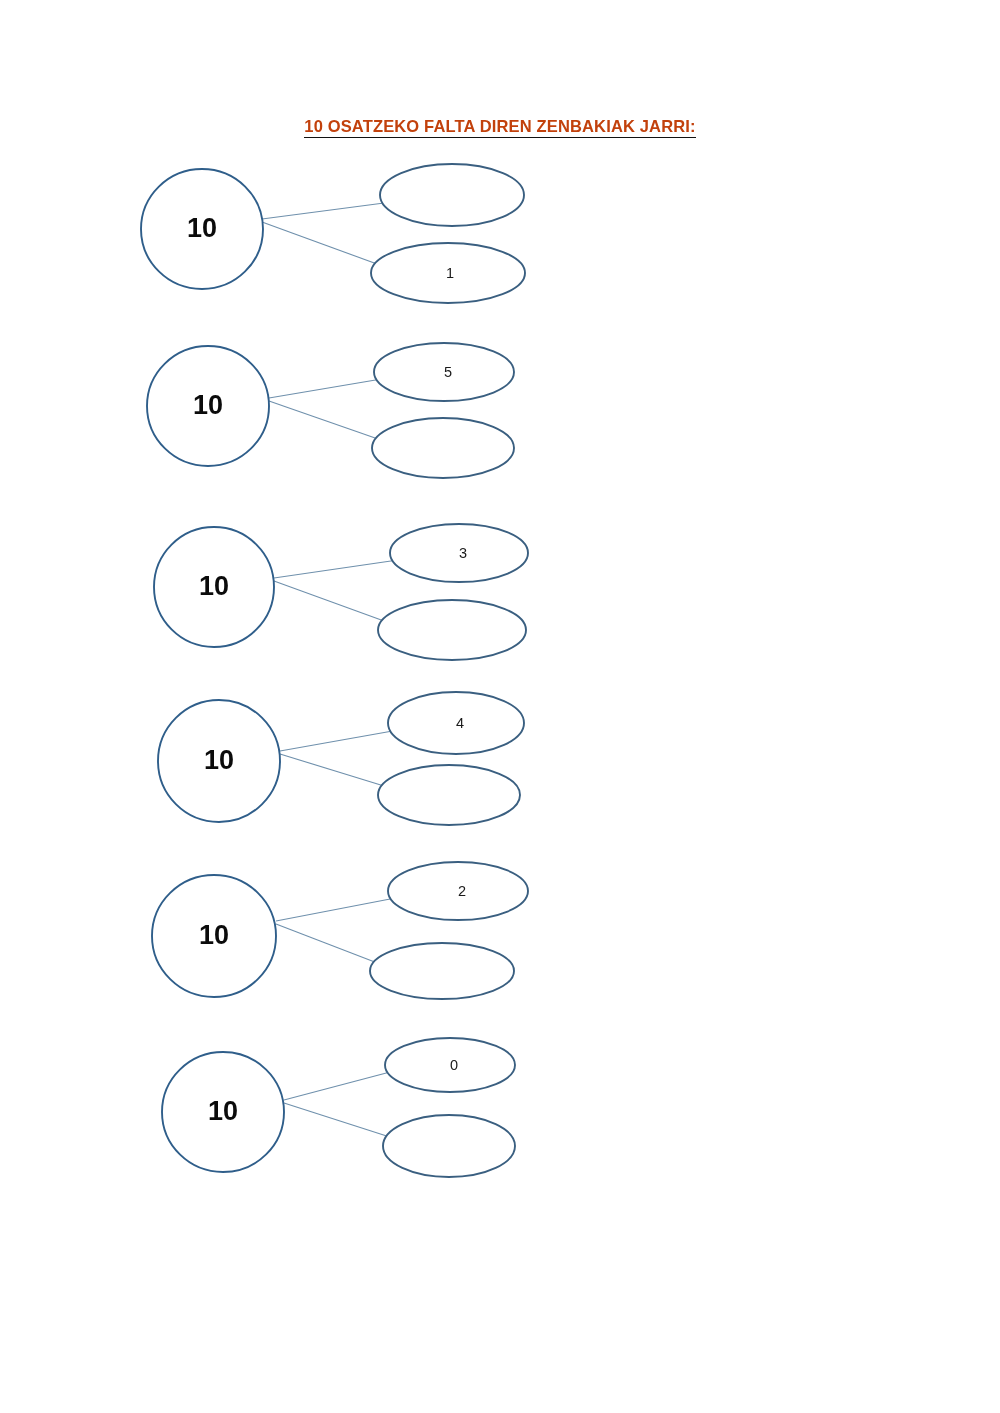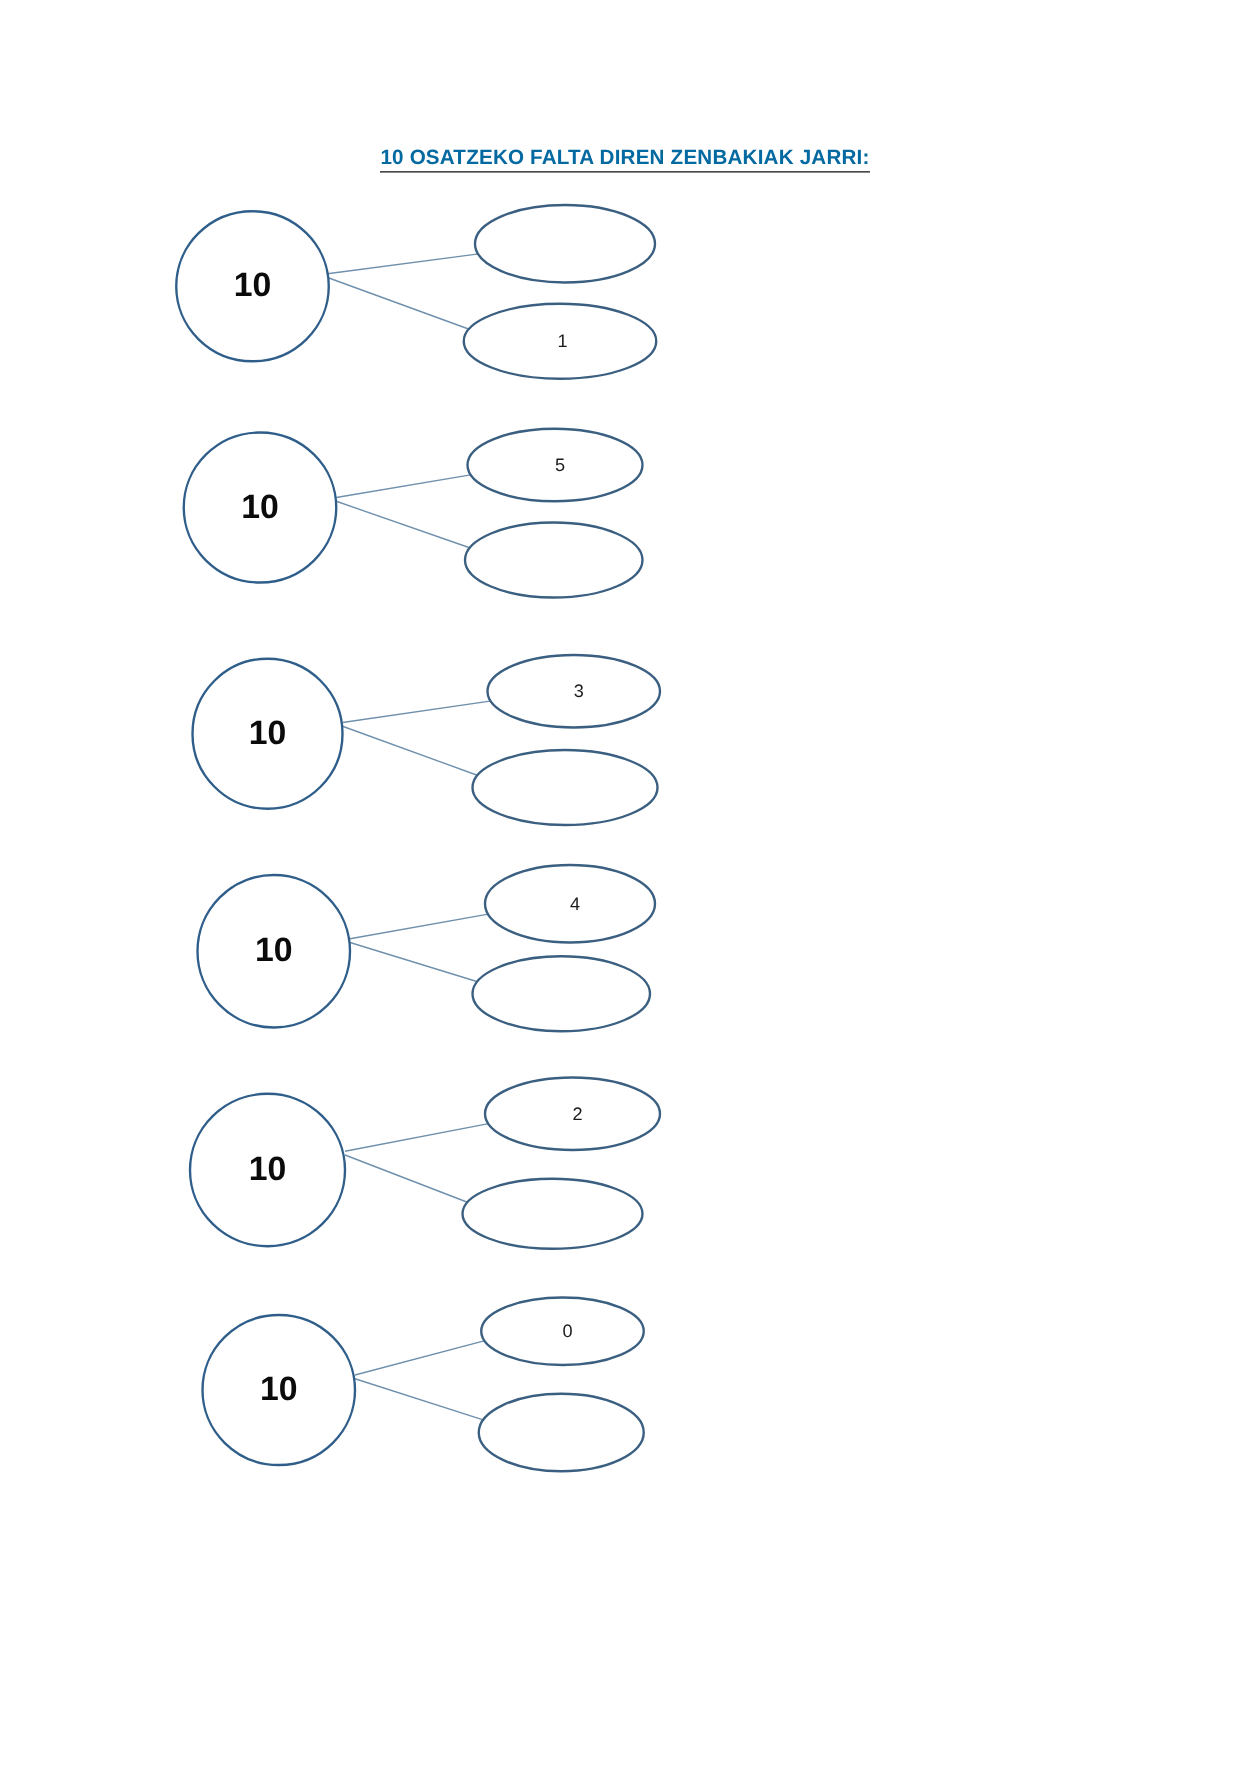--- a/index.html
+++ b/index.html
@@ -21,21 +21,21 @@
   
   #worksheet-title {
     position: absolute;
     left: 0;
     top: 117px;
     width: 1000px;
     text-align: center;
     font-size: 16.5px;
     font-weight: bold;
     letter-spacing: 0.15px;
-    color: #0369a1;
+    color: #c2410c;
     white-space: nowrap;
   }
   #worksheet-title span.tx {
     display: inline-block;
     border-bottom: 1.8px solid #111111;
     padding-bottom: 1px;
   }
   
   #diagram-layer {
     position: absolute;

